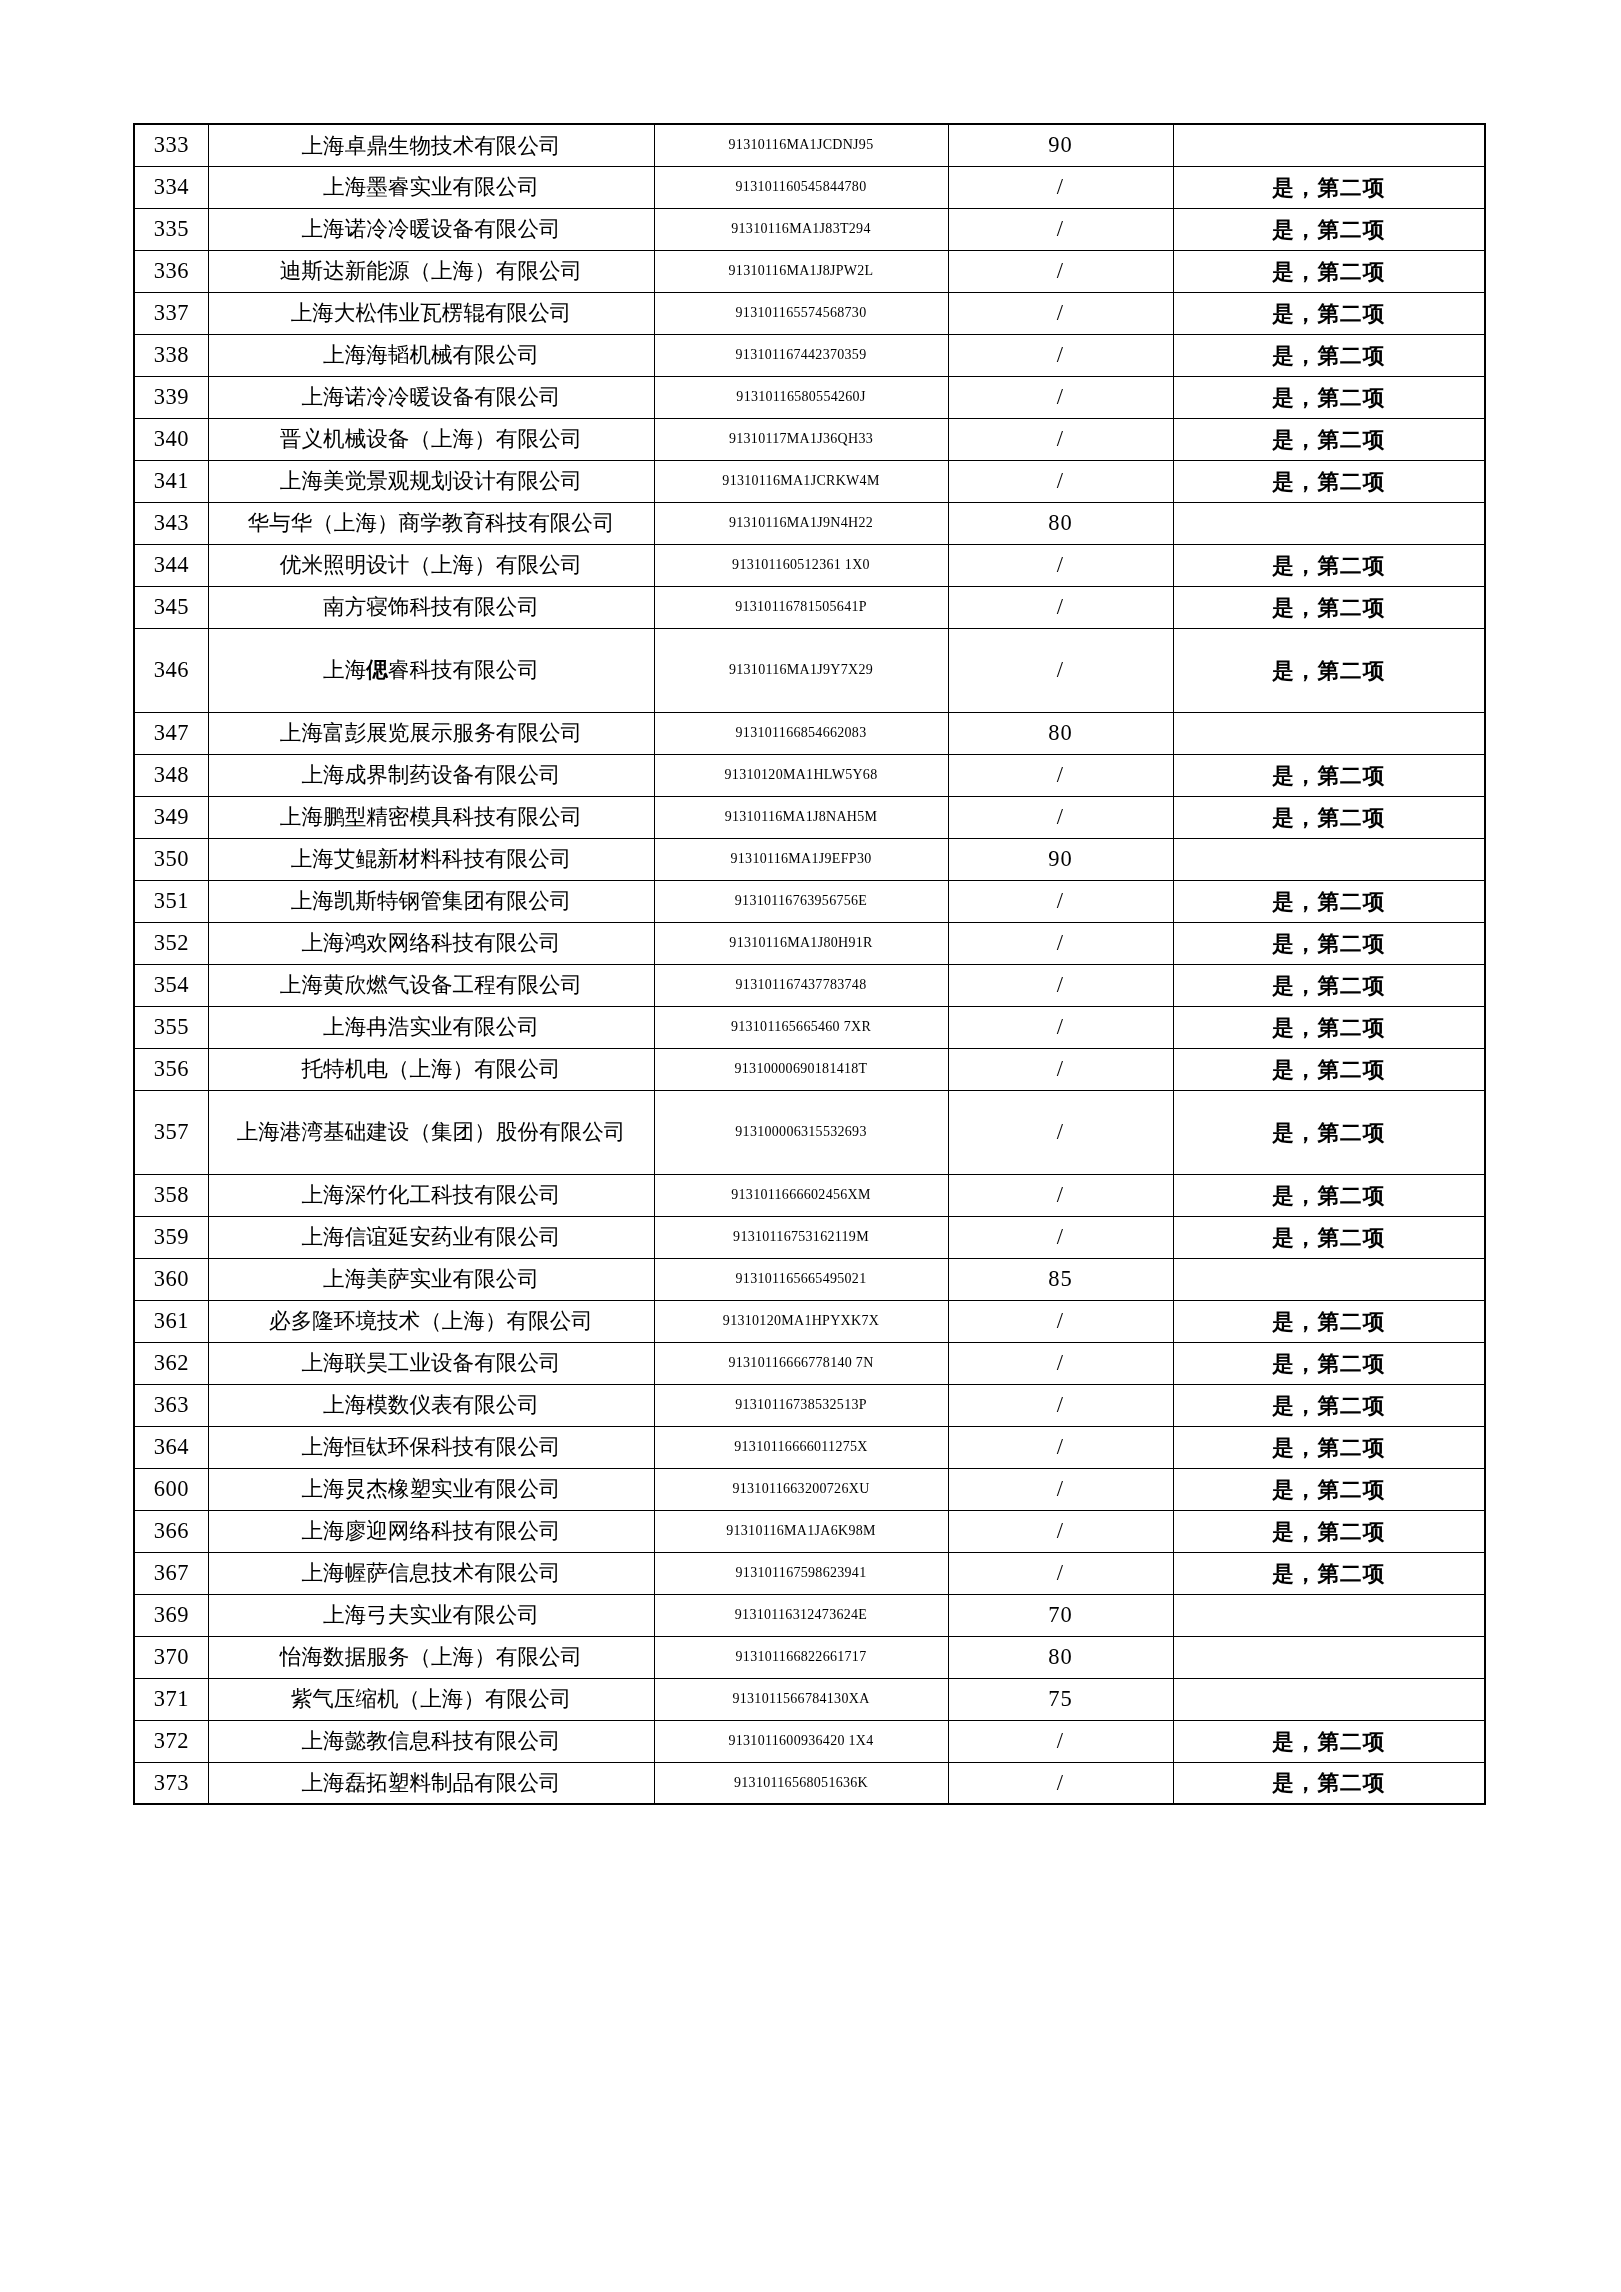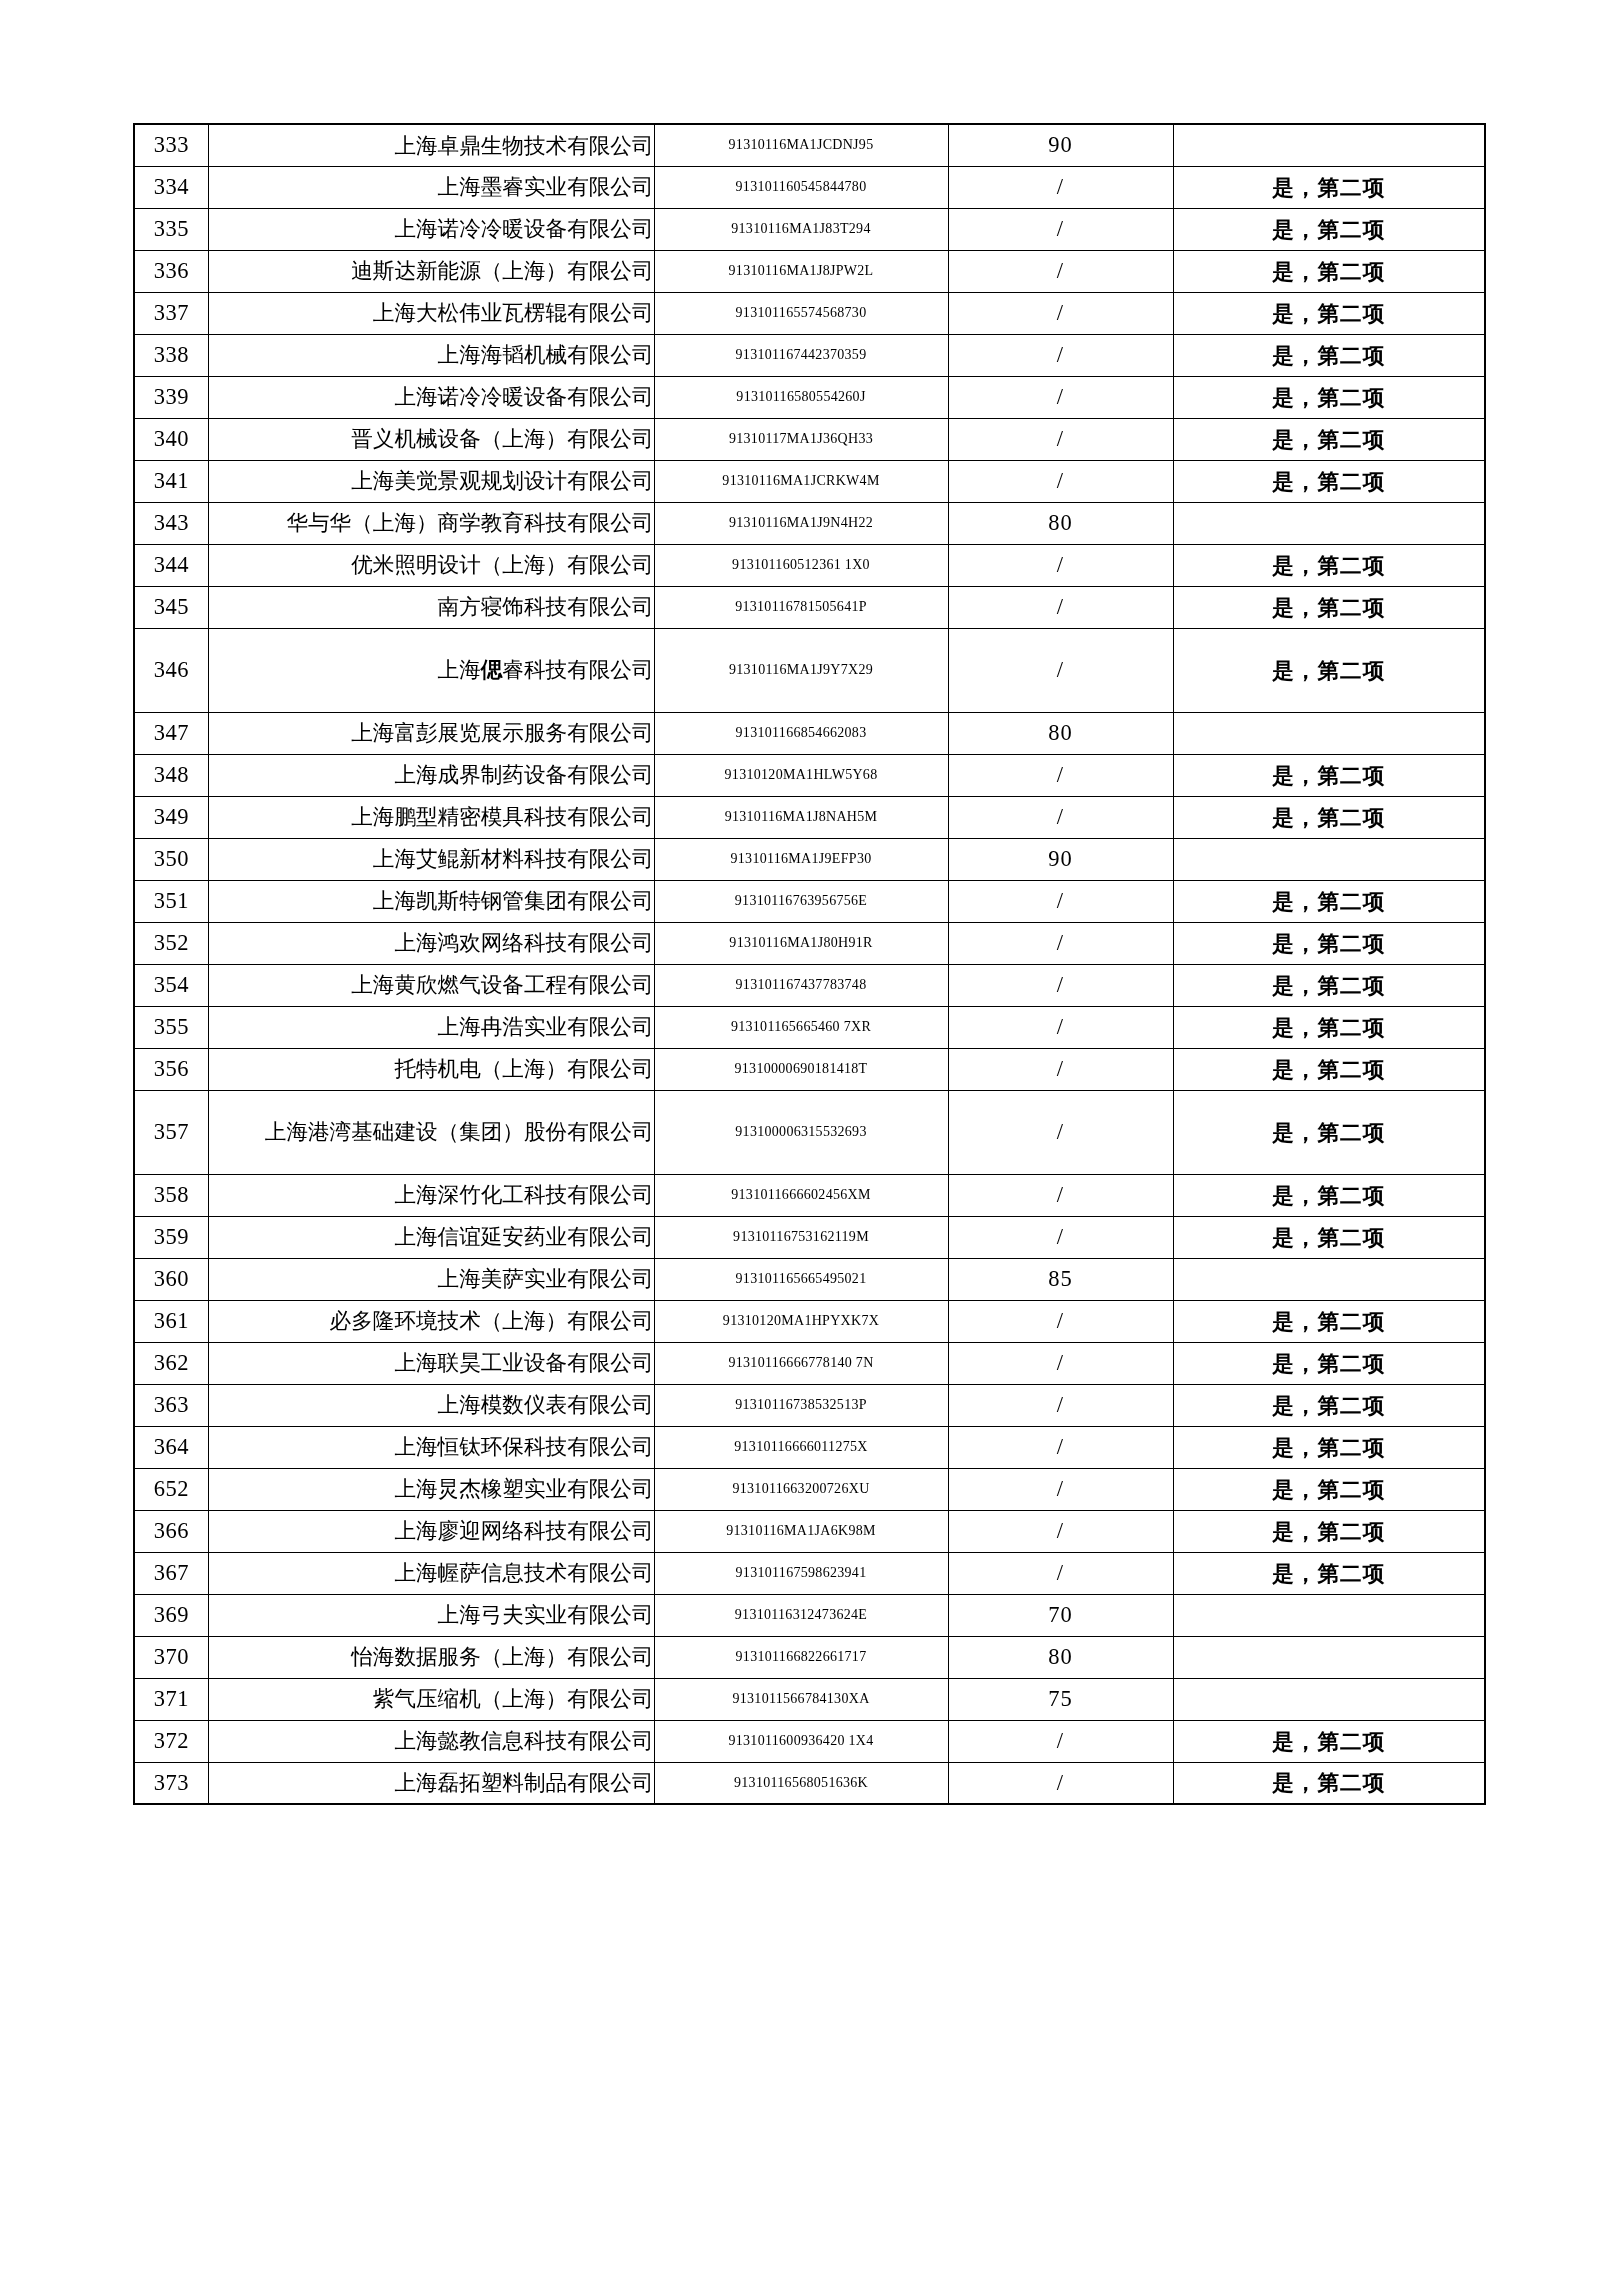--- a/index.html
+++ b/index.html
@@ -51,21 +51,21 @@
   }
   table.listing tr.tall td { height: 84px; }
 
   .cell-idx {
     text-align: center;
     font-size: 22.5px;
     font-family: "Liberation Serif", "DejaVu Serif", serif;
     letter-spacing: 0.5px;
   }
   .cell-name {
-    text-align: right;
+    text-align: center;
     padding-left: 11.8px;
     padding-right: 3.9px;
     font-size: 21.6px;
     font-family: "DejaVu Serif", "Liberation Serif", serif;
     line-height: 1.35;
     white-space: normal;
     word-break: break-all;
   }
   .cell-code {
     text-align: center;
@@ -306,21 +306,21 @@
             <td class="cell-note">是，第二项</td>
           </tr>
           <tr>
             <td class="cell-idx">364</td>
             <td class="cell-name">上海恒钛环保科技有限公司</td>
             <td class="cell-code">91310116666011275X</td>
             <td class="cell-score">/</td>
             <td class="cell-note">是，第二项</td>
           </tr>
           <tr>
-            <td class="cell-idx">652</td>
+            <td class="cell-idx">600</td>
             <td class="cell-name">上海炅杰橡塑实业有限公司</td>
             <td class="cell-code">9131011663200726XU</td>
             <td class="cell-score">/</td>
             <td class="cell-note">是，第二项</td>
           </tr>
           <tr>
             <td class="cell-idx">366</td>
             <td class="cell-name">上海廖迎网络科技有限公司</td>
             <td class="cell-code">91310116MA1JA6K98M</td>
             <td class="cell-score">/</td>

